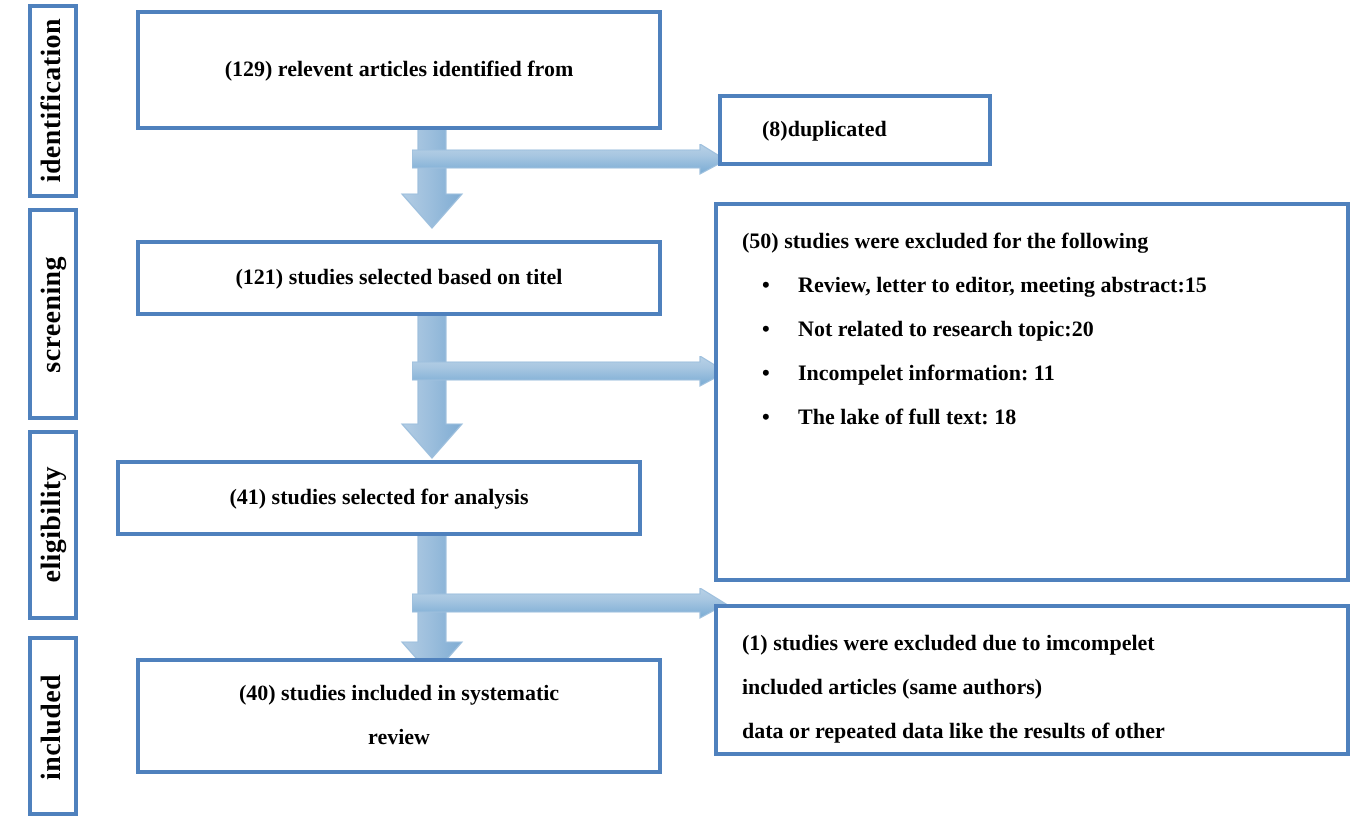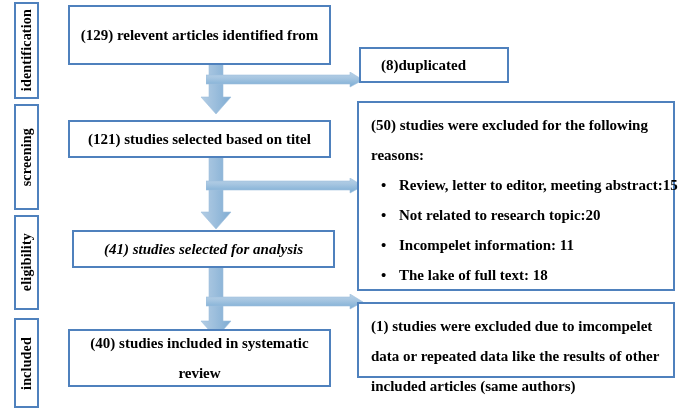--- a/index.html
+++ b/index.html
@@ -39,21 +39,21 @@
 
   
   .flow-box {
     position: absolute;
     box-sizing: border-box;
     border: 2px solid #4f81bd;
     background: #ffffff;
     color: #000000;
     font-family: "Liberation Serif", "DejaVu Serif", serif;
     font-weight: bold;
-    font-size: 15px;
+    font-size: 11px;
     z-index: 3;
   }
   .flow-box.centered {
     display: flex;
     flex-direction: column;
     align-items: center;
     justify-content: center;
     text-align: center;
     line-height: 2.0;
   }
@@ -185,43 +185,42 @@
   </svg>
 
   <div class="flow-box centered" style="left:68px; top:5px; width:263px; height:60px;">
     <span>(129) relevent articles identified from</span>
   </div>
 
   <div class="flow-box centered" style="left:68px; top:120px; width:263px; height:38px;">
     <span>(121) studies selected based on titel</span>
   </div>
 
-  <div class="flow-box centered" style="left:72px; top:230px; width:263px; height:38px;font-style:italic;">
+  <div class="flow-box centered" style="left:58px; top:230px; width:263px; height:38px;">
     <span>(41) studies selected for analysis</span>
   </div>
 
   <div class="flow-box centered" style="left:68px; top:329px; width:263px; height:58px;">
     <span>(40) studies included in systematic</span>
     <span>review</span>
   </div>
 
-  <div class="flow-box midleft" style="left:359px; top:47px; width:150px; height:36px;">
+  <div class="flow-box midleft" style="left:359px; top:47px; width:137px; height:36px;">
     <span>(8)duplicated</span>
   </div>
 
   <div class="flow-box padded" style="left:357px; top:101px; width:318px; height:190px;">
     <span class="excl-head">(50) studies were excluded for the following</span>
-    <span class="excl-head">reasons:</span>
     <ul class="excl-list">
       <li>Review, letter to editor, meeting abstract:15</li>
       <li>Not related to research topic:20</li>
       <li>Incompelet information:  11</li>
       <li>The lake of full text:  18</li>
     </ul>
   </div>
 
   <div class="flow-box padded" style="left:357px; top:302px; width:318px; height:76px;">
     <span class="excl-head">(1) studies were excluded due to imcompelet</span>
+    <span class="excl-head">included articles (same authors)</span>
     <span class="excl-head">data or repeated data like the results of other</span>
-    <span class="excl-head">included articles (same authors)</span>
   </div>
 
 </div>
 
 </body></html>

